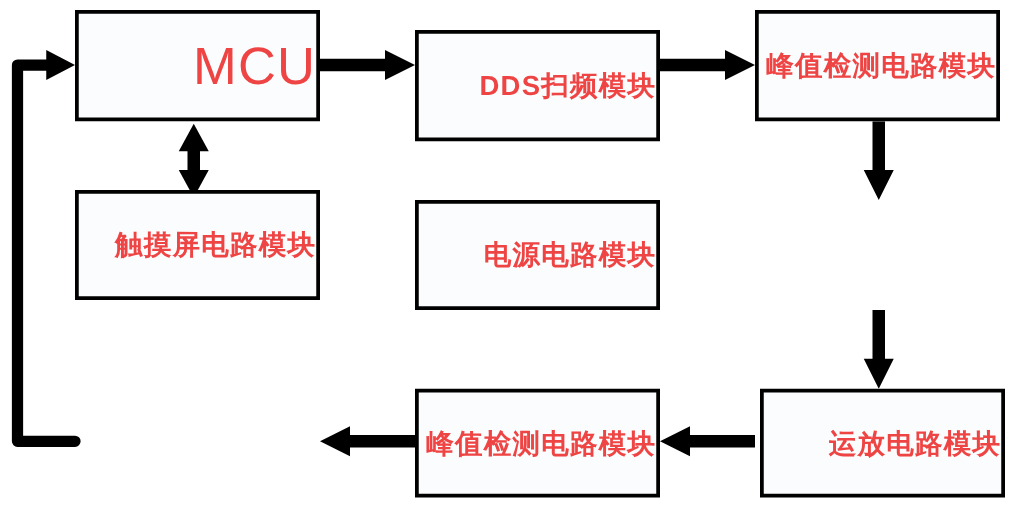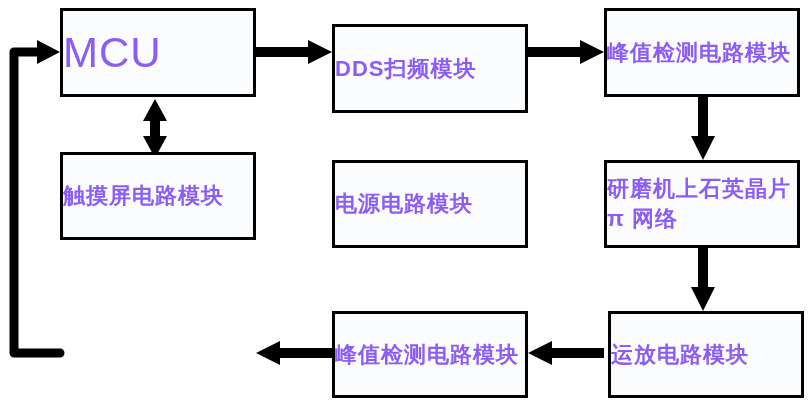--- a/index.html
+++ b/index.html
@@ -11,24 +11,25 @@
     overflow:hidden;
   }
   .wires{position:absolute;left:0;top:0;width:808px;height:411px;}
   .node{
     position:absolute;
     box-sizing:border-box;
     border:3px solid #000000;
     background:#fbfcfd;
     display:flex;
     flex-direction:column;
-    align-items:flex-start;
+    align-items:flex-end;
     justify-content:center;
     text-align:center;
-    color:#8b5cf6;
+    color:#ef4444;
+    padding-left:12px;
   }
   .node .zh{
     font-weight:bold;
     font-size:22px;
     letter-spacing:1px;
     line-height:1.35;
     white-space:nowrap;
   }
   .node .big{
     font-weight:500;
@@ -104,24 +105,20 @@
   <div class="node n-pamp">
     <span class="zh">峰值检测电路模块</span>
   </div>
 
   <div class="node n-touch">
     <span class="zh">触摸屏电路模块</span>
   </div>
   <div class="node n-psu">
     <span class="zh">电源电路模块</span>
   </div>
-  <div class="node n-quartz">
-    <span class="zh">研磨机上石英晶片</span>
-    <span class="zh">π 网络</span>
-  </div>
 
   <div class="node n-peak">
     <span class="zh">峰值检测电路模块</span>
   </div>
   <div class="node n-opamp">
     <span class="zh">运放电路模块</span>
   </div>
 
 </div>
 

